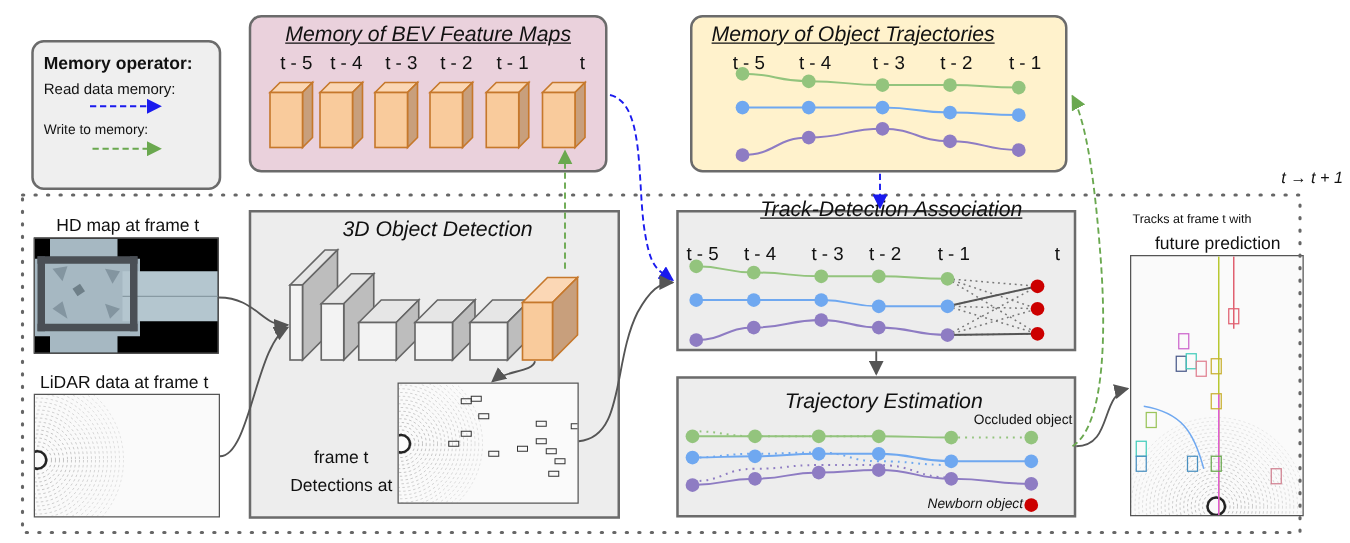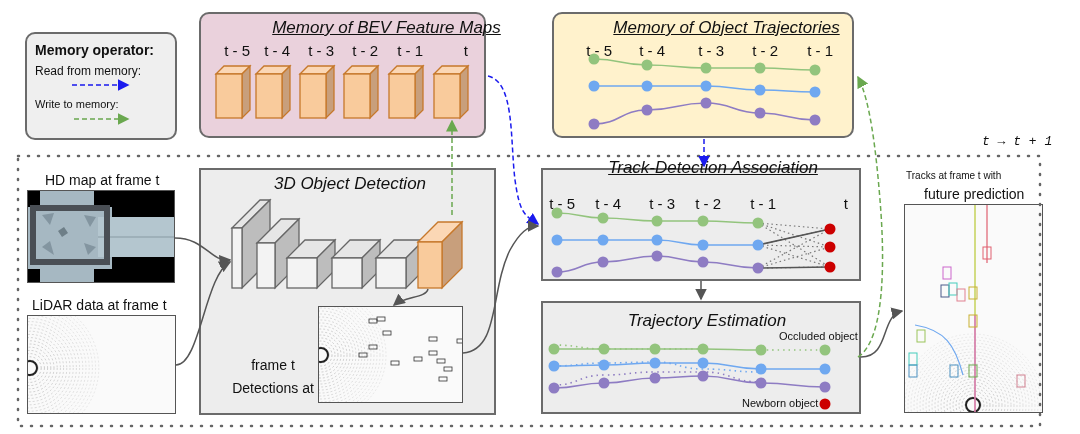--- a/index.html
+++ b/index.html
@@ -1,32 +1,32 @@
 <!DOCTYPE html>
 <html><head>
 <meta charset="utf-8">
 <style>
   html, body { margin: 0; padding: 0; background: #ffffff; }
   body { width: 1080px; height: 434px; position: relative; overflow: hidden;
          font-family: "Liberation Sans", sans-serif; color: #111; }
   .box { position: absolute; box-sizing: border-box; border: 2px solid #6b6b6b; }
   .rounded { border-radius: 10px; }
   .title-it { position: absolute; font-style: italic; font-size: 17px; text-align: center; white-space: nowrap; }
-  .title-ul { text-decoration: underline; padding-left: 44px; }
+  .title-ul { text-decoration: underline; }
   .lbl { position: absolute; font-size: 13px; white-space: nowrap; }
   .tlbl { position: absolute; font-size: 14px; white-space: nowrap; text-align: right; width: 36px; }
   svg.overlay { position: absolute; left: 0; top: 0; }
   .img-frame { position: absolute; box-sizing: border-box; border: 1.5px solid #555; overflow: hidden; }
 </style>
 </head>
 <body>
 
-<div class="box rounded" style="left:25px; top:32px; width:152px; height:108px; background:#efefef;">
+<div class="box rounded" style="left:25px; top:32px; width:152px; height:120px; background:#efefef;">
   <div class="lbl" style="left:8px; top:8px; font-weight:bold; font-size:14px;">Memory operator:</div>
-  <div class="lbl" style="left:8px; top:30px; font-size:12px;">Read from memory:</div>
+  <div class="lbl" style="left:8px; top:30px; font-size:12px;">Read data memory:</div>
   <div class="lbl" style="left:8px; top:64px; font-size:11px;">Write to memory:</div>
 </div>
 
 <div class="box rounded" style="left:199px; top:12px; width:287px; height:126px; background:#ead1dc;">
 </div>
 <div class="title-it title-ul" style="left:199px; top:18px; width:287px;">Memory of BEV Feature Maps</div>
 <div id="bev-frames">
     <div class="tlbl" style="left: 214px; top: 42px; font-size: 15px;">t - 5</div>
     <div class="tlbl" style="left: 254px; top: 42px; font-size: 15px;">t - 4</div>
     <div class="tlbl" style="left: 298px; top: 42px; font-size: 15px;">t - 3</div>
@@ -39,21 +39,21 @@
 </div>
 <div class="title-it title-ul" style="left:552px; top:18px; width:261px;">Memory of Object Trajectories</div>
 <div id="traj-frames">
     <div class="tlbl" style="left: 576px; top: 42px; font-size: 15px;">t - 5</div>
     <div class="tlbl" style="left: 629px; top: 42px; font-size: 15px;">t - 4</div>
     <div class="tlbl" style="left: 688px; top: 42px; font-size: 15px;">t - 3</div>
     <div class="tlbl" style="left: 742px; top: 42px; font-size: 15px;">t - 2</div>
     <div class="tlbl" style="left: 797px; top: 42px; font-size: 15px;">t - 1</div>
   </div>
 
-<div class="lbl" style="left:982px; top:134px; font-style:italic; font-size:13px;font-family:Liberation Mono, monospace;">t → t + 1</div>
+<div class="lbl" style="left:1025px; top:134px; font-style:italic; font-size:13px;">t → t + 1</div>
 
 <div class="lbl" style="left:45px; top:172px; font-size:14px;">HD map at frame t</div>
 <div class="img-frame" style="left:27px; top:190px; width:148px; height:93px; background:#000;">
   <svg width="148" height="93">
     <rect x="12" y="0" width="54" height="93" fill="#a6b8c2"></rect>
     <rect x="0" y="16" width="84" height="62" fill="#a6b8c2"></rect>
     <rect x="70" y="26" width="78" height="40" fill="#b4c6cf"></rect>
     <line x1="70" y1="46" x2="148" y2="46" stroke="#889aa3" stroke-width="1"></line>
     <rect x="2" y="14" width="80" height="6" fill="#4a4f55"></rect>
     <rect x="2" y="68" width="80" height="6" fill="#4a4f55"></rect>
@@ -146,21 +146,21 @@
     <div class="tlbl" style="left: 639px; top: 195px; font-size: 15px;">t - 3</div>
     <div class="tlbl" style="left: 685px; top: 195px; font-size: 15px;">t - 2</div>
     <div class="tlbl" style="left: 740px; top: 195px; font-size: 15px;">t - 1</div>
     <div class="tlbl" style="left: 812px; top: 195px; font-size: 15px;">t</div>
   </div>
 
 <div class="box" style="left:541px; top:301px; width:320px; height:113px; background:#ededed;">
 </div>
 <div class="title-it" style="left:541px; top:311px; width:332px;">Trajectory Estimation</div>
 <div class="lbl" style="left:779px; top:330px; font-size:11px;">Occluded object</div>
-<div class="lbl" style="left:742px; top:397px; font-size:11px;">Newborn object</div>
+<div class="lbl" style="left:742px; top:397px; font-size:11px;font-style:italic;">Newborn object</div>
 
 <div class="lbl" style="left:906px; top:170px; font-size:10px;">Tracks at frame t with</div>
 <div class="lbl" style="left:924px; top:186px; font-size:14px;">future prediction</div>
 <div class="img-frame" style="left:904px; top:204px; width:139px; height:209px; background:#fafafa;">
   <svg width="139" height="209" id="out-svg">
       <circle cx="68" cy="200" r="8" fill="none" stroke="#555" stroke-width="0.5" stroke-dasharray="2 2" opacity="0.6"></circle>
       <circle cx="68" cy="200" r="11" fill="none" stroke="#555" stroke-width="0.5" stroke-dasharray="2 2" opacity="0.58"></circle>
       <circle cx="68" cy="200" r="14" fill="none" stroke="#555" stroke-width="0.5" stroke-dasharray="2 2" opacity="0.5599999999999999"></circle>
       <circle cx="68" cy="200" r="17" fill="none" stroke="#555" stroke-width="0.5" stroke-dasharray="2 2" opacity="0.54"></circle>
       <circle cx="68" cy="200" r="20" fill="none" stroke="#555" stroke-width="0.5" stroke-dasharray="2 2" opacity="0.52"></circle>

